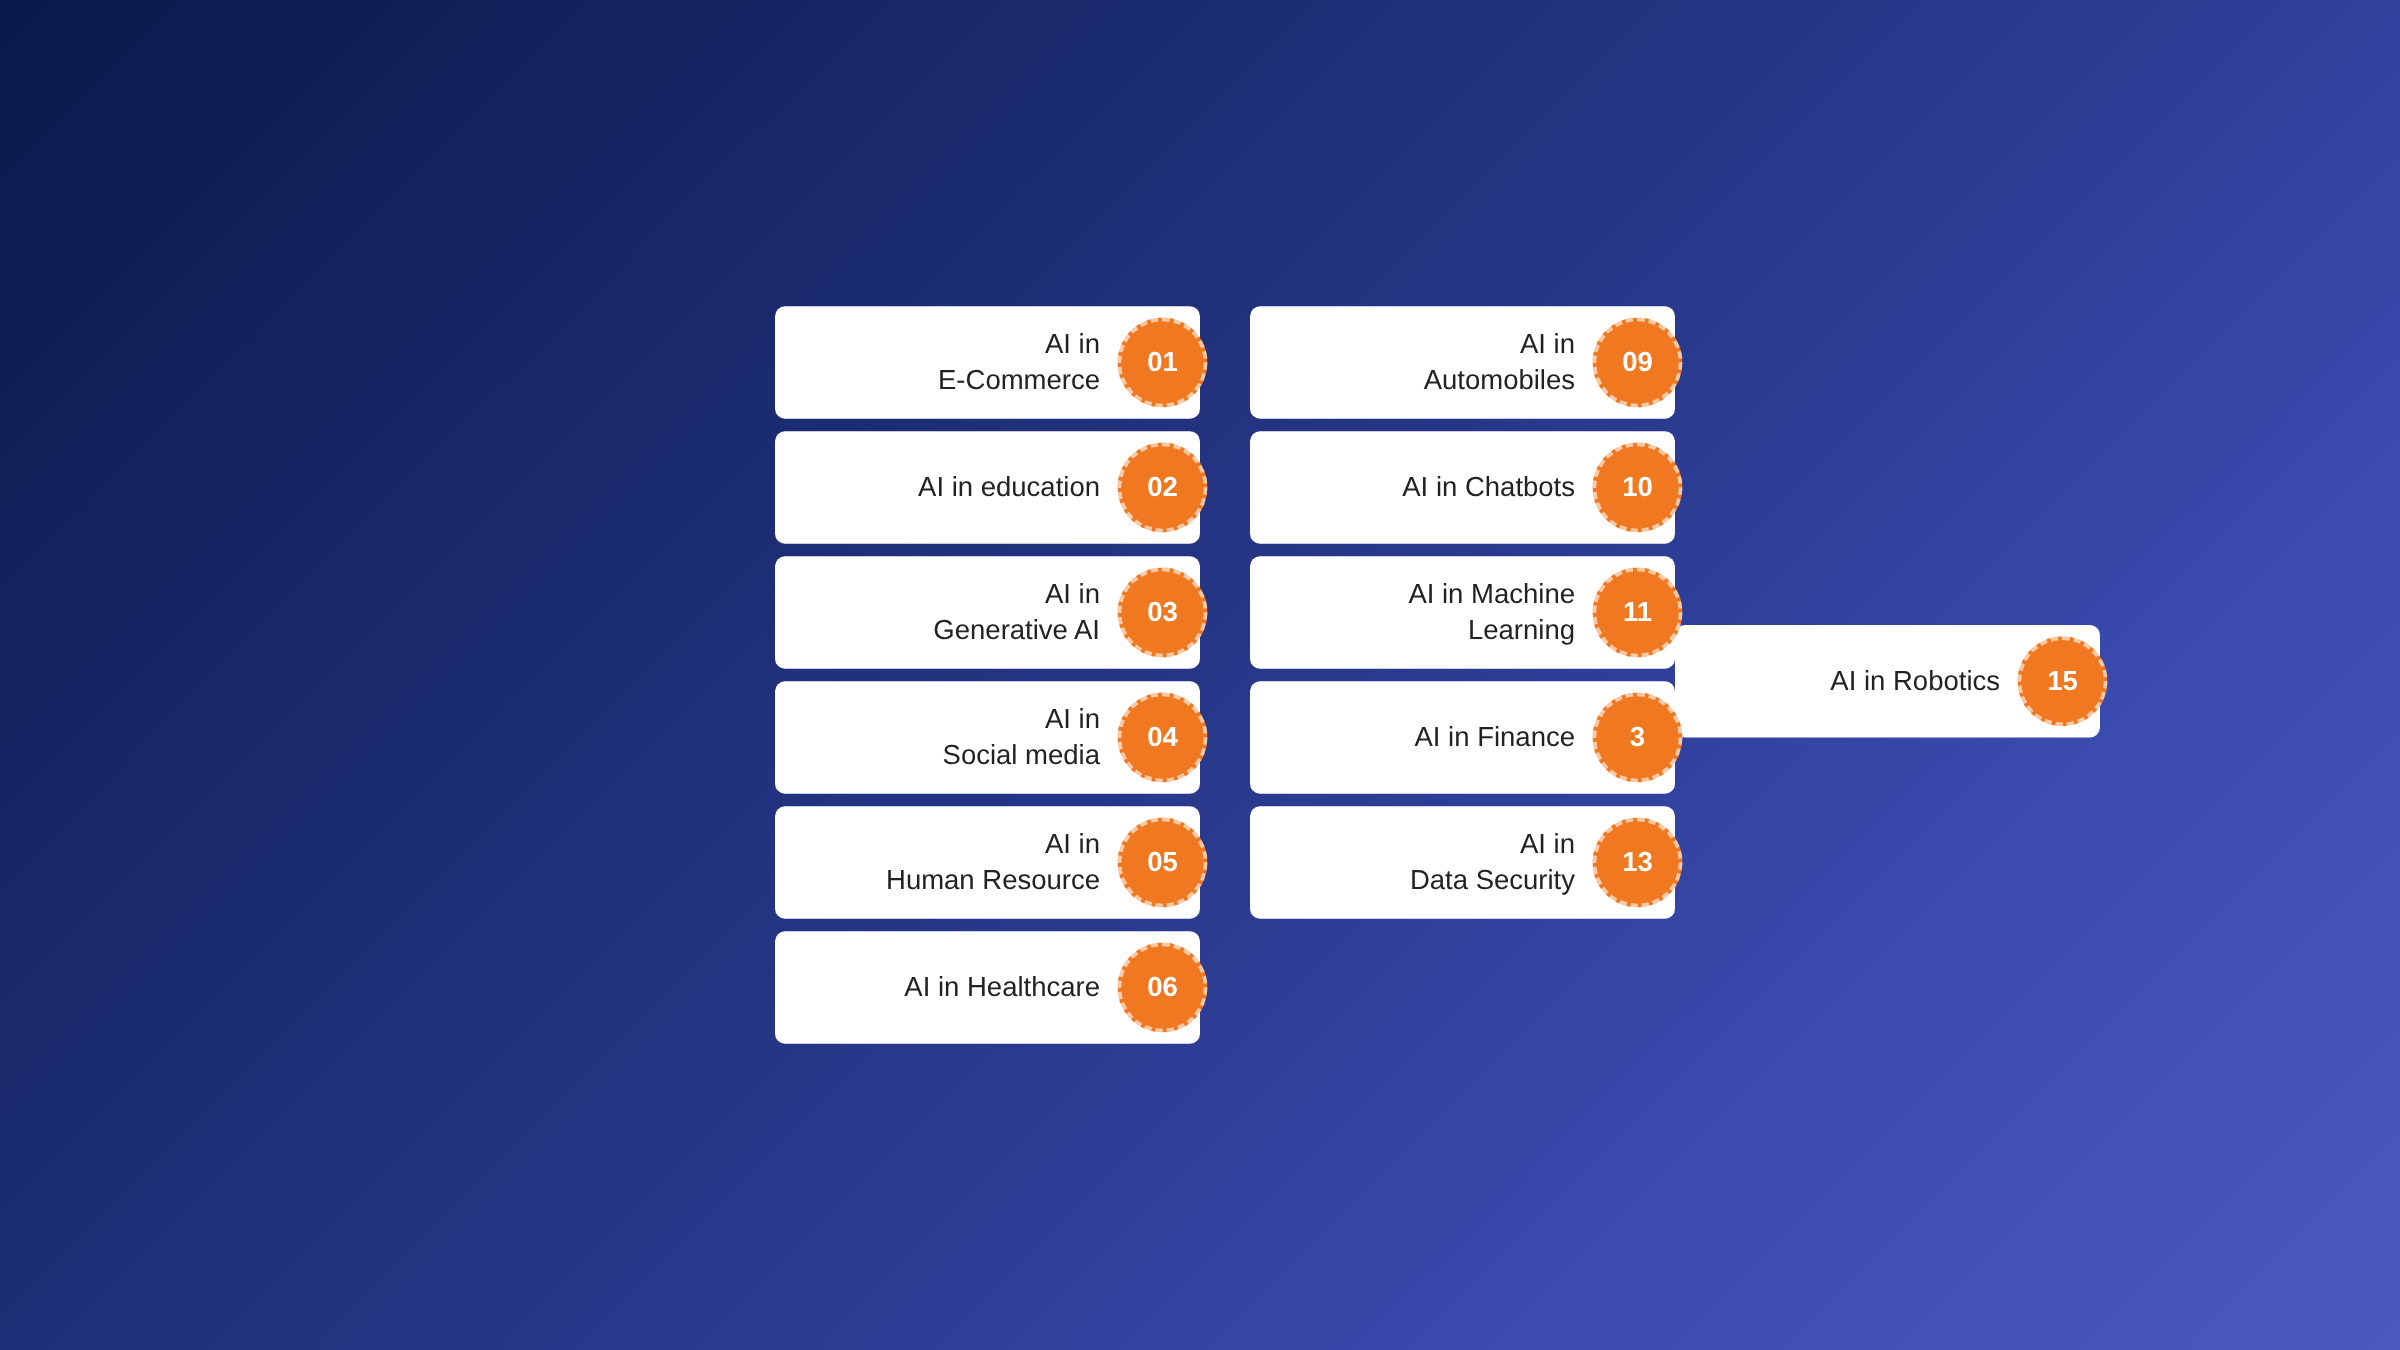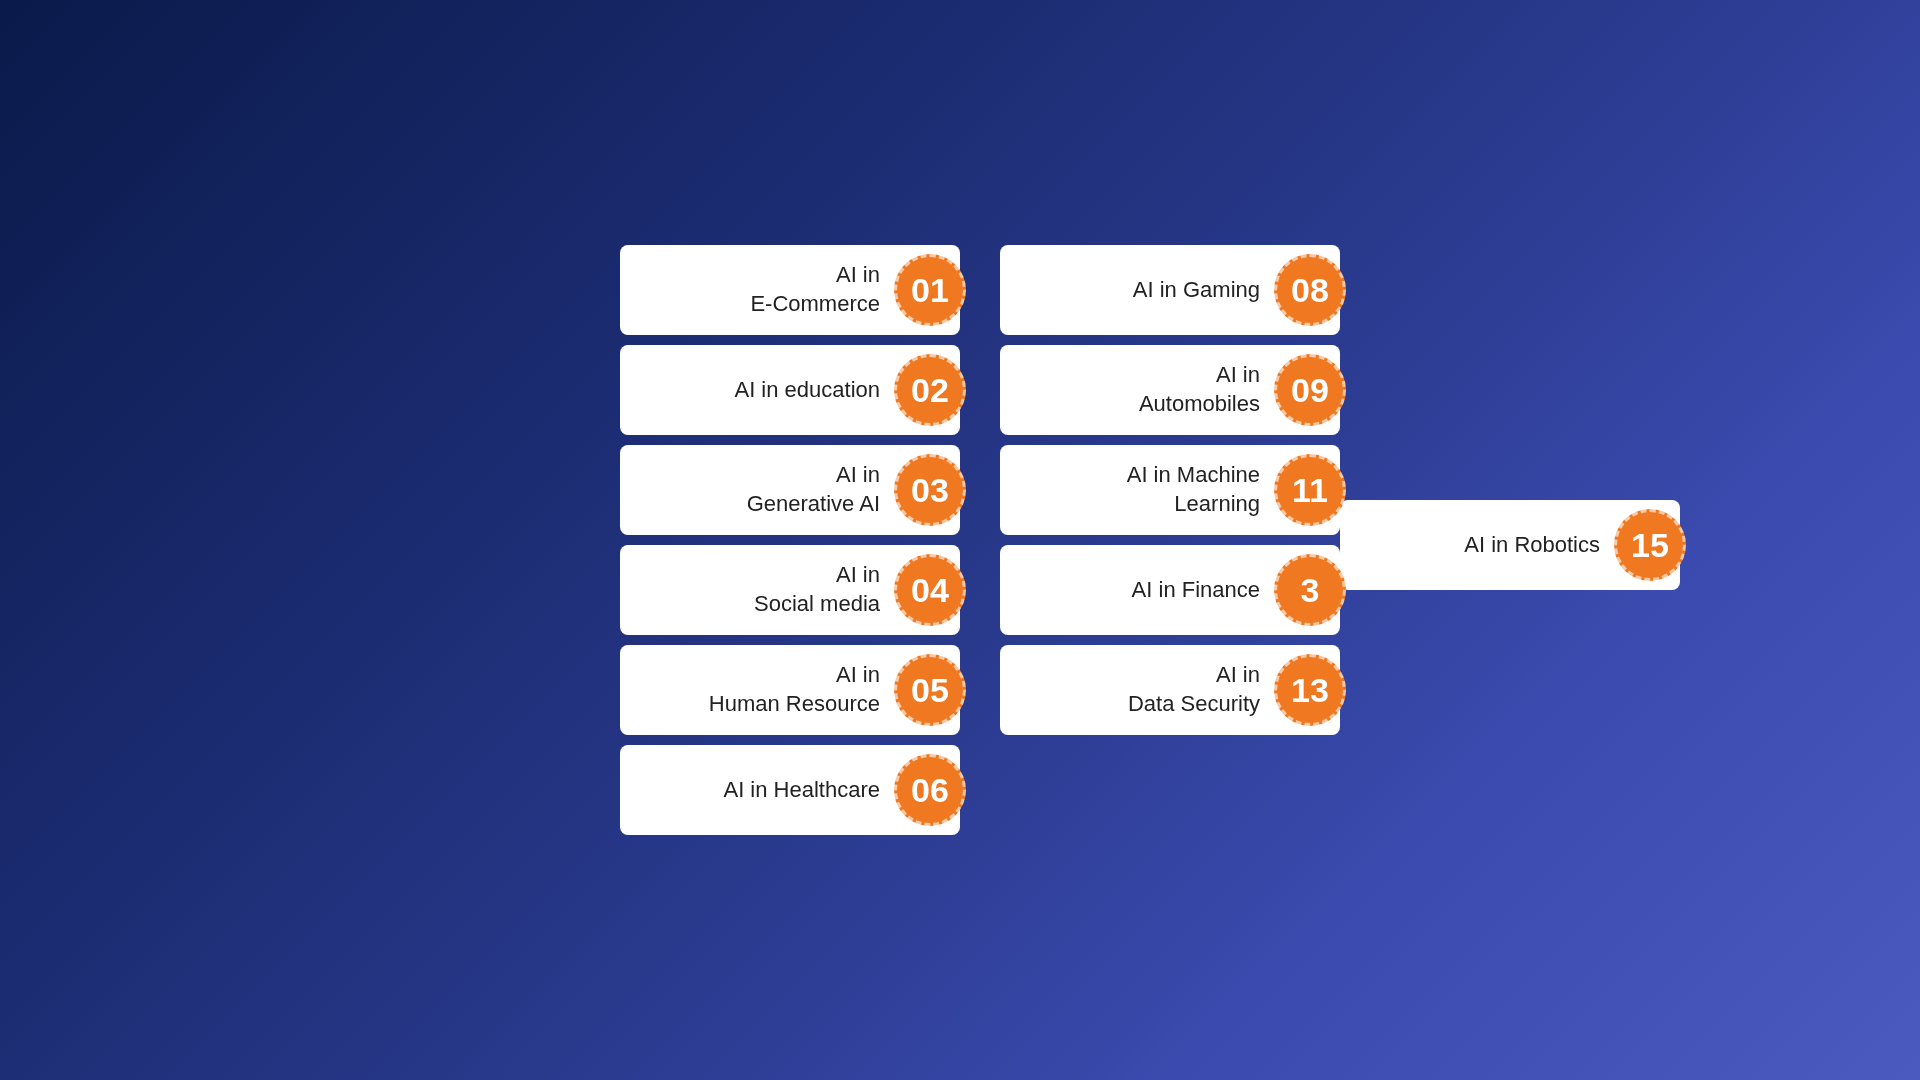--- a/index.html
+++ b/index.html
@@ -79,21 +79,21 @@
     }
 
     .item-number {
       width: 72px;
       height: 72px;
       background: #f07820;
       border-radius: 50%;
       display: flex;
       align-items: center;
       justify-content: center;
-      font-size: 34px;
+      font-size: 22px;
       font-weight: 800;
       color: white;
       flex-shrink: 0;
       margin-right: -2px;
       border: 3px dashed rgba(255,255,255,0.6);
       position: relative;
       right: -4px;
       z-index: 2;
     }
 
@@ -139,27 +139,27 @@
 Human Resource</div>
           <div class="item-number">05</div>
         </div>
         <div class="item-card">
           <div class="item-label" style="white-space: pre-line;">AI in Healthcare</div>
           <div class="item-number">06</div>
         </div>
       </div>
     <div class="column" id="right-col">
         <div class="item-card">
-          <div class="item-label" style="white-space: pre-line;">AI in Gaming</div>
-          <div class="item-number">08</div>
-        </div>
-        <div class="item-card">
           <div class="item-label" style="white-space: pre-line;">AI in
 Automobiles</div>
           <div class="item-number">09</div>
+        </div>
+        <div class="item-card">
+          <div class="item-label" style="white-space: pre-line;">AI in Chatbots</div>
+          <div class="item-number">10</div>
         </div>
         <div class="item-card">
           <div class="item-label" style="white-space: pre-line;">AI in Machine
 Learning</div>
           <div class="item-number">11</div>
         </div>
         <div class="item-card">
           <div class="item-label" style="white-space: pre-line;">AI in Finance</div>
           <div class="item-number">3</div>
         </div>

